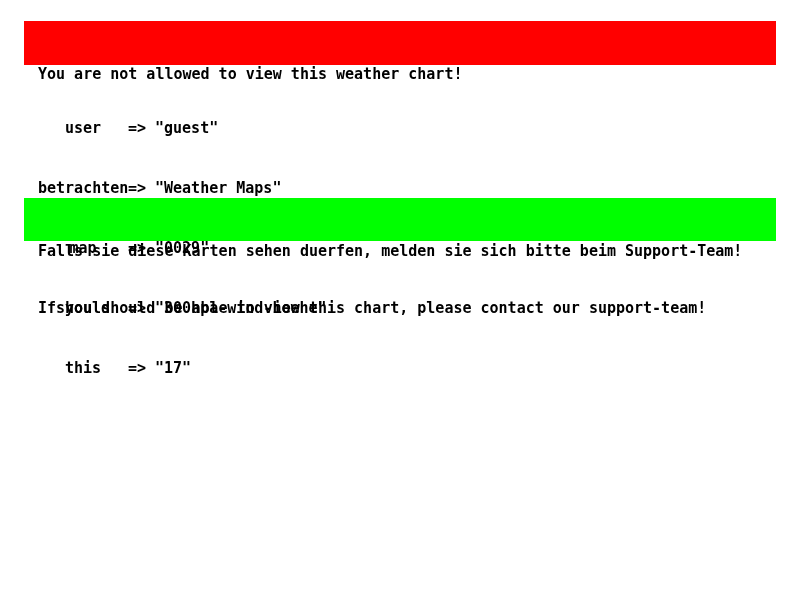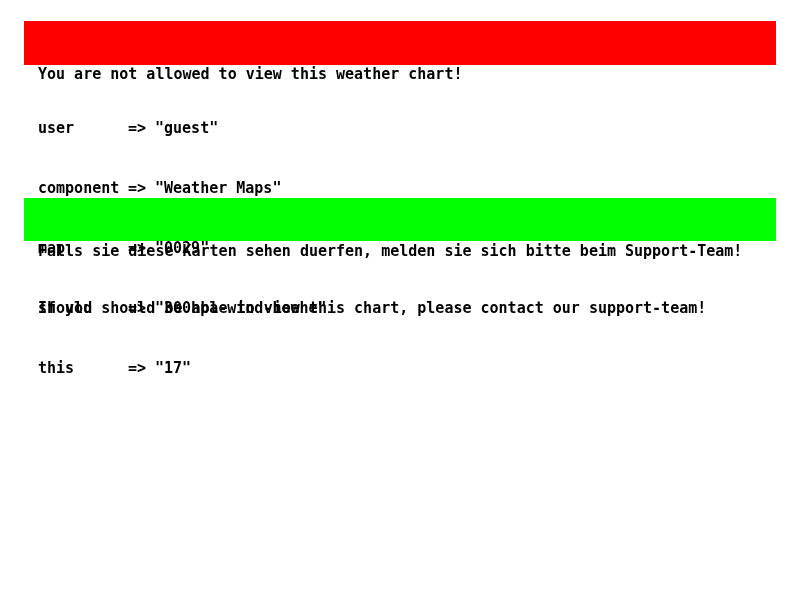--- a/index.html
+++ b/index.html
@@ -42,20 +42,21 @@
     position: absolute;
     left: 38px;
     top: 78px;
     line-height: 20px;
     white-space: pre;
   }
   .kv-row { height: 20px; }
   .kv-key {
     display: inline-block;
     width: 90px;
+    text-align: center;
   }
   .kv-arrow {
     display: inline-block;
     width: 27px;
   }
   .footer-line {
     position: absolute;
     top: 248px;
     line-height: 20px;
     white-space: pre;
@@ -67,21 +68,21 @@
 <body>
 
 <div class="page">
 
   <div class="banner banner-red">
     <div>You are not allowed to view this weather chart!</div>
   </div>
 
   <div class="kv-block">
     <div class="kv-row"><span class="kv-key">user</span><span class="kv-arrow">=&gt;</span><span class="kv-value">"guest"</span></div>
-    <div class="kv-row"><span class="kv-key">component</span><span class="kv-arrow">=&gt;</span><span class="kv-value">"Weather Maps"</span></div>
+    <div class="kv-row"><span class="kv-key">betrachten</span><span class="kv-arrow">=&gt;</span><span class="kv-value">"Weather Maps"</span></div>
     <div class="kv-row"><span class="kv-key">map</span><span class="kv-arrow">=&gt;</span><span class="kv-value">"0029"</span></div>
     <div class="kv-row"><span class="kv-key">should</span><span class="kv-arrow">=&gt;</span><span class="kv-value">"300hpa-wind-hoehe"</span></div>
     <div class="kv-row"><span class="kv-key">this</span><span class="kv-arrow">=&gt;</span><span class="kv-value">"17"</span></div>
   </div>
 
   <div class="banner banner-green">
     <div>Falls sie diese Karten sehen duerfen, melden sie sich bitte beim Support-Team!</div>
     <div>If you should be able to view this chart, please contact our support-team!</div>
   </div>
 

